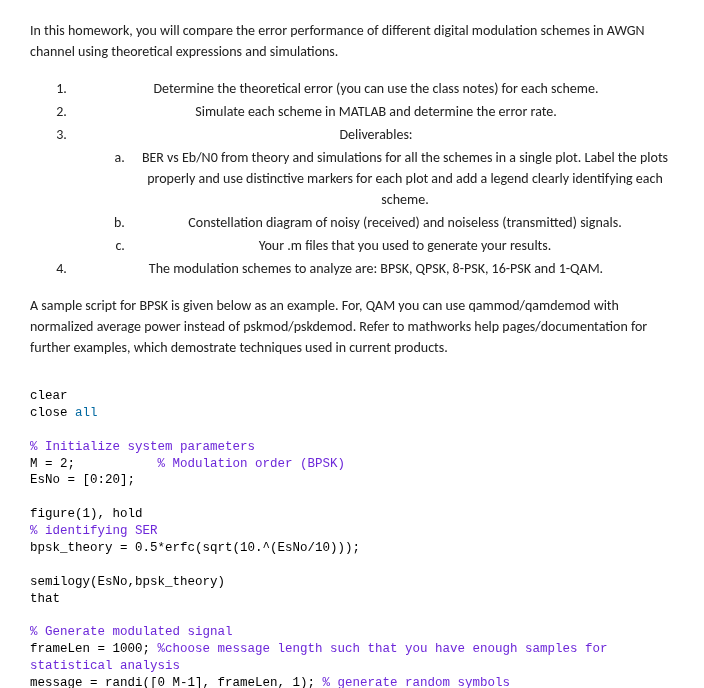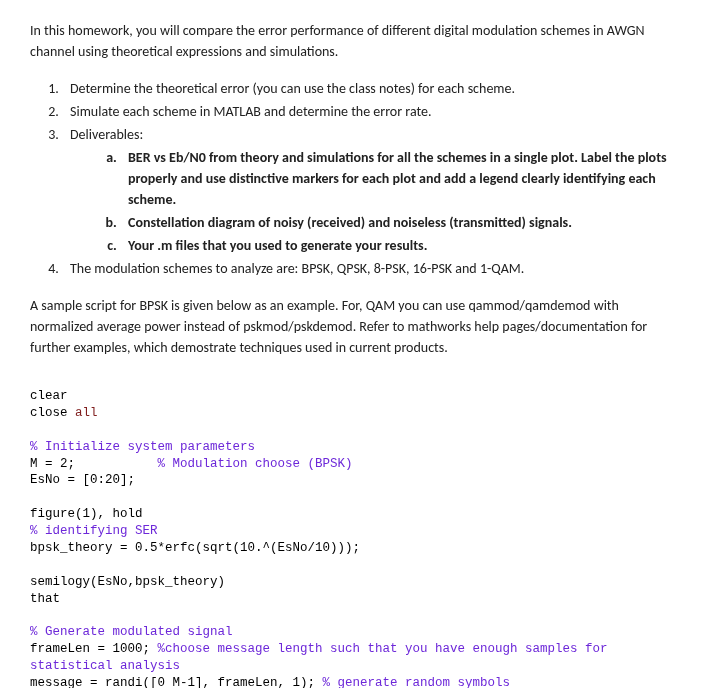--- a/index.html
+++ b/index.html
@@ -13,54 +13,54 @@
       color: #222;
       background: #fff;
       width: 704px;
       padding: 20px 30px;
       line-height: 1.5;
     }
     .intro {
       margin-bottom: 16px;
     }
     .numbered-list {
-      margin-left: 32px;
+      margin-left: 40px;
       margin-bottom: 16px;
+      text-align: center;
     }
     .numbered-list > li {
       margin-bottom: 2px;
       padding-left: 8px;
     }
     .lettered-list {
       list-style-type: lower-alpha;
       margin-left: 50px;
       margin-top: 2px;
       margin-bottom: 2px;
-      font-weight: bold;
     }
     .lettered-list > li {
       margin-bottom: 2px;
       padding-left: 8px;
     }
     .second-para {
       margin-top: 10px;
       margin-bottom: 30px;
     }
     .code-block {
       font-family: "Courier New", monospace;
       font-size: 12.5px;
       line-height: 1.35;
       white-space: pre;
       color: #000;
     }
     .code-block .cm {
       color: #6d28d9;
     }
     .code-block .str {
-      color: #7f1d1d;
+      color: #0369a1;
     }
   </style>
 </head>
 <body>
 
 <p class="intro">In this homework, you will compare the error performance of different digital modulation schemes in AWGN channel using theoretical expressions and simulations.</p>
 
 <ol class="numbered-list">
   <li>Determine the theoretical error (you can use the class notes) for each scheme.</li>
   <li>Simulate each scheme in MATLAB and determine the error rate.</li>
@@ -74,21 +74,21 @@
   </li>
   <li>The modulation schemes to analyze are: BPSK, QPSK, 8-PSK, 16-PSK and 1-QAM.</li>
 </ol>
 
 <p class="second-para">A sample script for BPSK is given below as an example. For, QAM you can use qammod/qamdemod with normalized average power instead of pskmod/pskdemod. Refer to mathworks help pages/documentation for further examples, which demostrate techniques used in current products.</p>
 
 <div class="code-block"><span>clear</span>
 <span>close </span><span class="str">all</span>
 
 <span class="cm">% Initialize system parameters</span>
-<span>M = 2;           </span><span class="cm">% Modulation choose (BPSK)</span>
+<span>M = 2;           </span><span class="cm">% Modulation order (BPSK)</span>
 <span>EsNo = [0:20];</span>
 
 <span>figure(1), hold</span>
 <span class="cm">% identifying SER</span>
 <span>bpsk_theory = 0.5*erfc(sqrt(10.^(EsNo/10)));</span>
 
 <span>semilogy(EsNo,bpsk_theory)</span>
 <span>that</span>
 
 <span class="cm">% Generate modulated signal</span>

